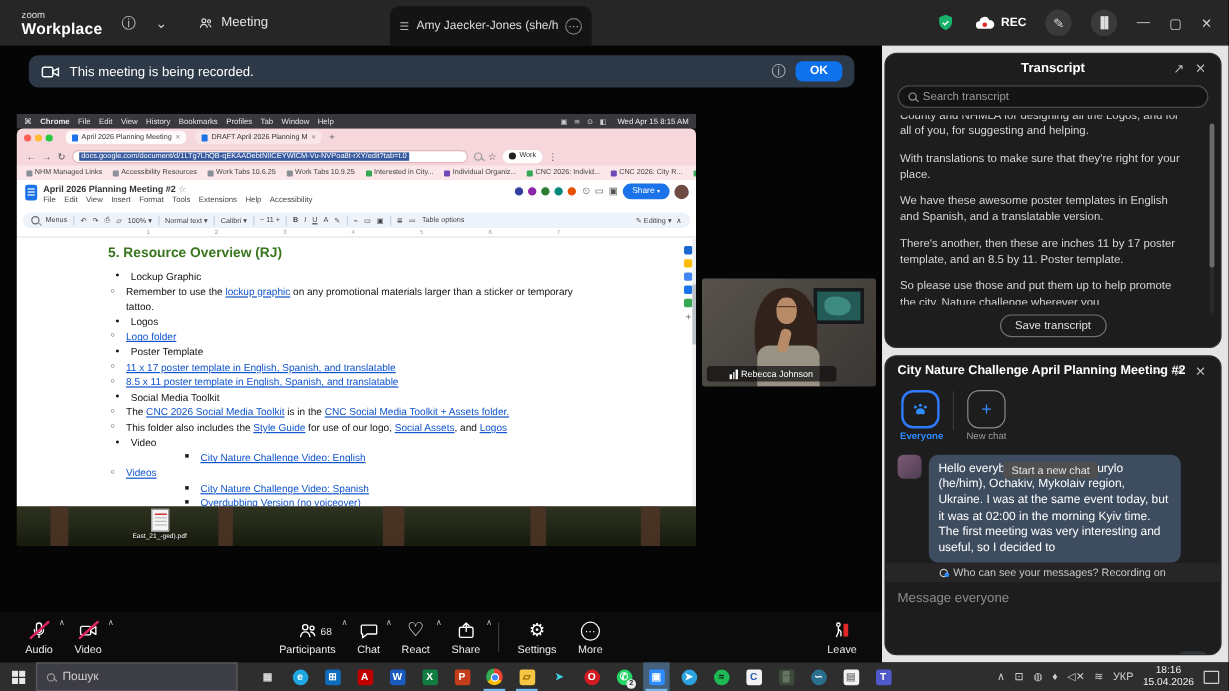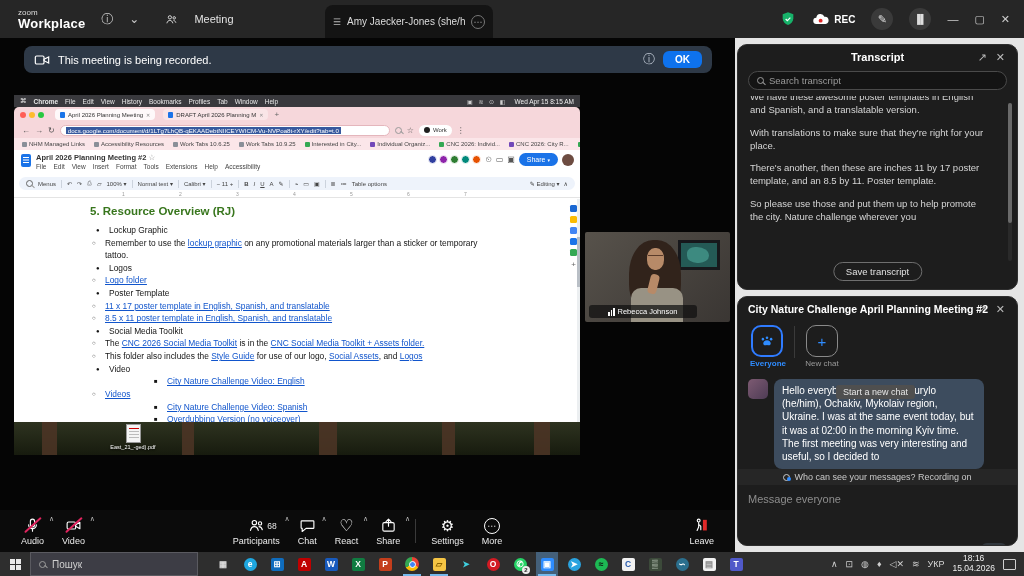--- a/index.html
+++ b/index.html
@@ -5,21 +5,21 @@
   *{margin:0;padding:0;box-sizing:border-box;font-family:"Liberation Sans",sans-serif;}
   html,body{width:1024px;height:576px;overflow:hidden;background:#000;}
   .app{position:relative;width:1024px;height:576px;background:#050505;overflow:hidden;}
 
   
   .titlebar{position:absolute;left:0;top:0;width:1024px;height:38px;background:#262626;display:flex;align-items:center;}
   .zlogo{margin-left:18px;color:#fff;line-height:1;}
   .zlogo .l1{font-size:8px;color:#ddd;}
   .zlogo .l2{font-size:13px;font-weight:bold;letter-spacing:.2px;}
   .tb-ic{color:#c9c9c9;font-size:12px;margin-left:16px;}
-  .meeting-tab{display:flex;align-items:center;gap:16px;margin-left:26px;color:#e3e3e3;font-size:11px;}
+  .meeting-tab{display:flex;align-items:center;gap:6px;margin-left:26px;color:#e3e3e3;font-size:11px;}
   .share-tab{position:absolute;left:325px;top:5px;width:168px;height:33px;background:#141414;border-radius:8px 8px 0 0;display:flex;align-items:center;padding:0 8px;gap:6px;color:#ddd;font-size:10px;}
   .share-tab .ellip{width:14px;height:14px;border:1px solid #777;border-radius:50%;display:flex;align-items:center;justify-content:center;font-size:9px;color:#bbb;flex:none;}
   .share-tab .lbl{white-space:nowrap;overflow:hidden;text-overflow:clip;flex:1;}
   .tb-right{position:absolute;right:14px;top:0;height:38px;display:flex;align-items:center;gap:16px;}
   .rec{display:flex;align-items:center;gap:4px;color:#fff;font-size:10px;font-weight:bold;}
   .circ-btn{width:22px;height:22px;background:#3a3a3a;border-radius:50%;display:flex;align-items:center;justify-content:center;color:#ddd;font-size:11px;}
   .win-ic{color:#cfcfcf;font-size:11px;}
 
   
   .banner{position:absolute;left:24px;top:46px;width:688px;height:27px;background:#2e3947;border-radius:8px;display:flex;align-items:center;padding:0 10px;gap:8px;}
@@ -513,22 +513,23 @@
       <div class="phead">
         <span class="ttl">Transcript</span>
         <span class="hic" style="right:30px;">↗</span>
         <span class="hic" style="right:12px;">✕</span>
       </div>
       <div class="tsearch">
         <span class="mag"></span>
         <span>Search transcript</span>
       </div>
       <div class="tbody" id="tbody">
+          <p>County and NHMLA for designing all the Logos, and for all of you, for suggesting and helping.</p>
+          <p>With translations to make sure that they're right for your place.</p>
           <p>We have these awesome poster templates in English and Spanish, and a translatable version.</p>
-          <p>With translations to make sure that they're right for your place.</p>
           <p>There's another, then these are inches 11 by 17 poster template, and an 8.5 by 11. Poster template.</p>
           <p>So please use those and put them up to help promote the city. Nature challenge wherever you</p>
         </div>
       <div class="tscroll"></div>
       <div class="savebtn">Save transcript</div>
     </div>
 
     <div class="panel cpanel">
       <div class="phead">
         <span class="ttl">City Nature Challenge April Planning Meeting #2</span>

